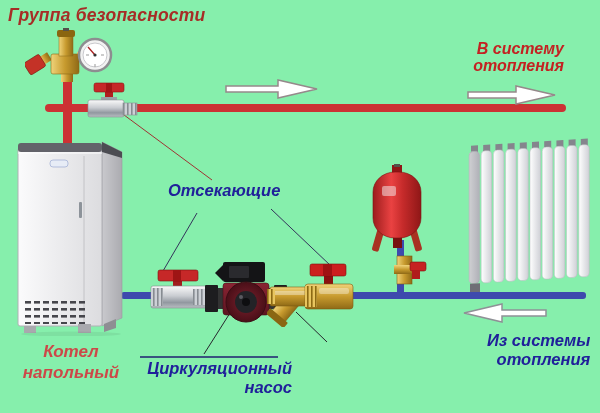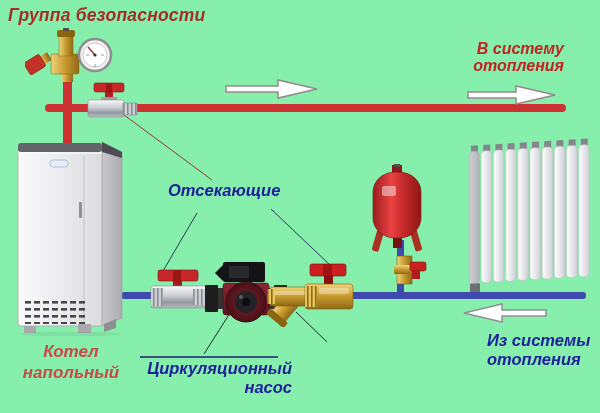--- a/index.html
+++ b/index.html
@@ -14,21 +14,21 @@
   .overlay{position:absolute;left:0;top:0;width:600px;height:413px;pointer-events:none;}
   .arrow{position:absolute;}
   .lbl{position:absolute;font-style:italic;font-weight:bold;white-space:nowrap;}
   .lbl span{display:block;}
   .lbl-safety{left:8px;top:5px;font-size:17.5px;color:#a62d26;letter-spacing:.2px;}
   .lbl-tosys{left:458px;top:40px;width:106px;text-align:right;font-size:16px;line-height:17px;color:#c32222;}
   .lbl-shutoff{left:168px;top:181px;width:132px;text-align:left;font-size:16.5px;line-height:19px;color:#20209a;}
   .lbl-boiler{left:14px;top:341px;width:114px;text-align:center;font-size:17px;line-height:21px;color:#cc4848;}
   .lbl-pump{left:126px;top:359px;width:166px;text-align:right;font-size:16.5px;line-height:19px;color:#20209a;}
   .lbl-strainer{left:327px;top:343px;font-size:16.5px;color:#20209a;}
-  .lbl-fromsys{left:487px;top:331px;text-align:left;font-size:16.5px;line-height:19px;color:#20209a;}
+  .lbl-fromsys{left:487px;top:331px;text-align:right;font-size:16.5px;line-height:19px;color:#20209a;}
   svg{display:block;}
 </style>
 </head>
 <body>
 
 <div class="canvas">
 
   <svg width="0" height="0" style="position:absolute">
     <defs>
       <linearGradient id="chrome" x1="0" y1="0" x2="0" y2="1">

